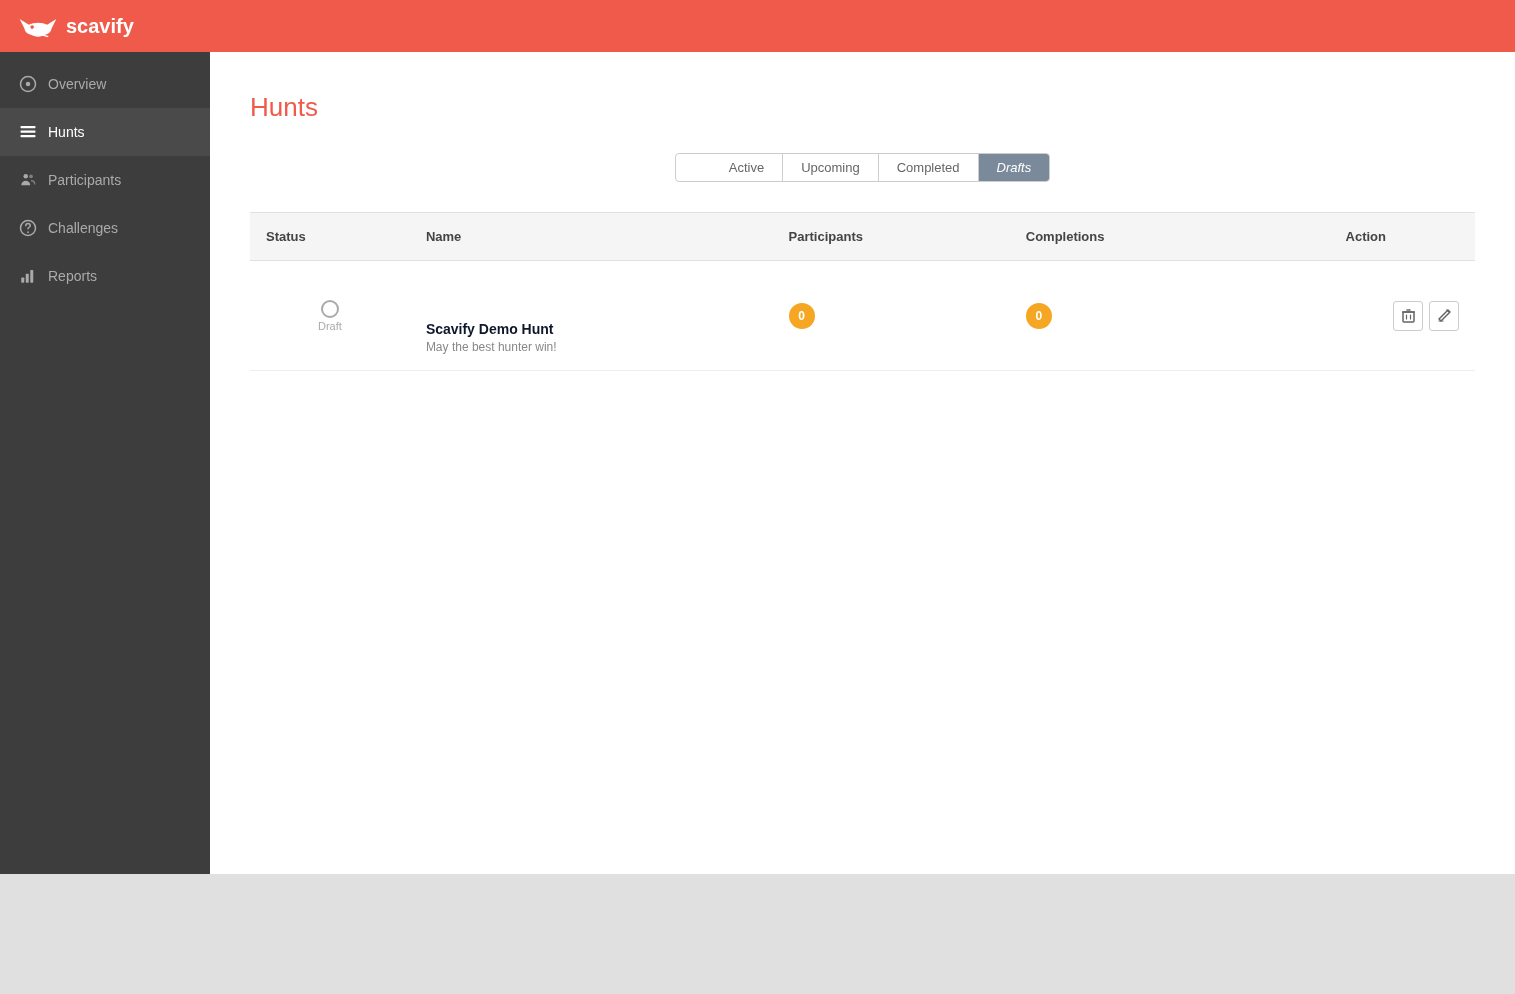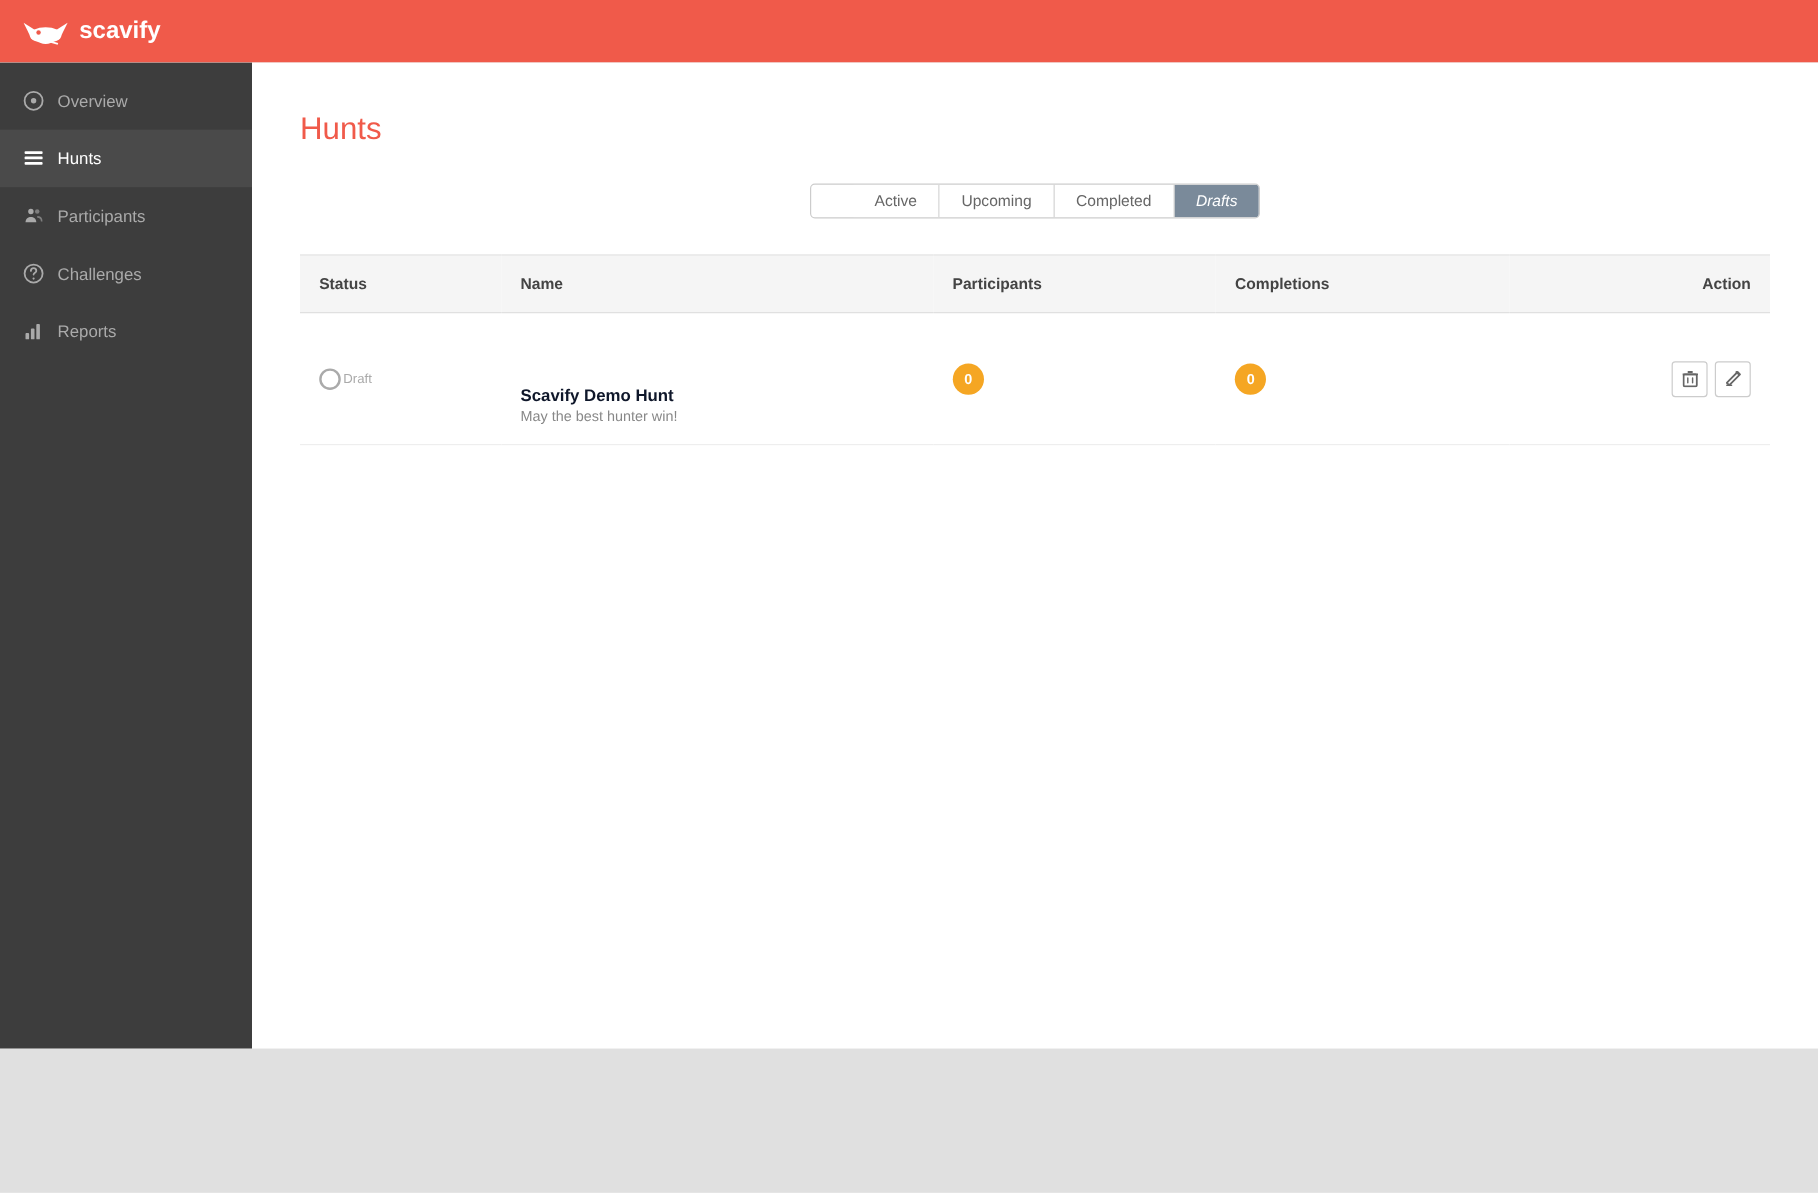--- a/index.html
+++ b/index.html
@@ -128,34 +128,34 @@
       border-top: 1px solid #e0e0e0;
       border-bottom: 1px solid #e0e0e0;
     }
     .hunts-table th {
       padding: 16px 16px;
       text-align: left;
       font-size: 13px;
       font-weight: 600;
       color: #444;
     }
-    .hunts-table th.col-action { text-align: right; }
+    .hunts-table th.col-action { text-align: center; }
     .hunts-table tbody tr {
       border-bottom: 1px solid #eeeeee;
     }
     .hunts-table td {
       padding: 16px 16px;
       vertical-align: middle;
       font-size: 13px;
       color: #444;
     }
 
     .status-cell {
       display: flex;
-      flex-direction: row;
+      flex-direction: column;
       align-items: center;
       gap: 2px;
     }
     .status-circle {
       width: 18px;
       height: 18px;
       border-radius: 50%;
       border: 2px solid #aaa;
       background: transparent;
     }

